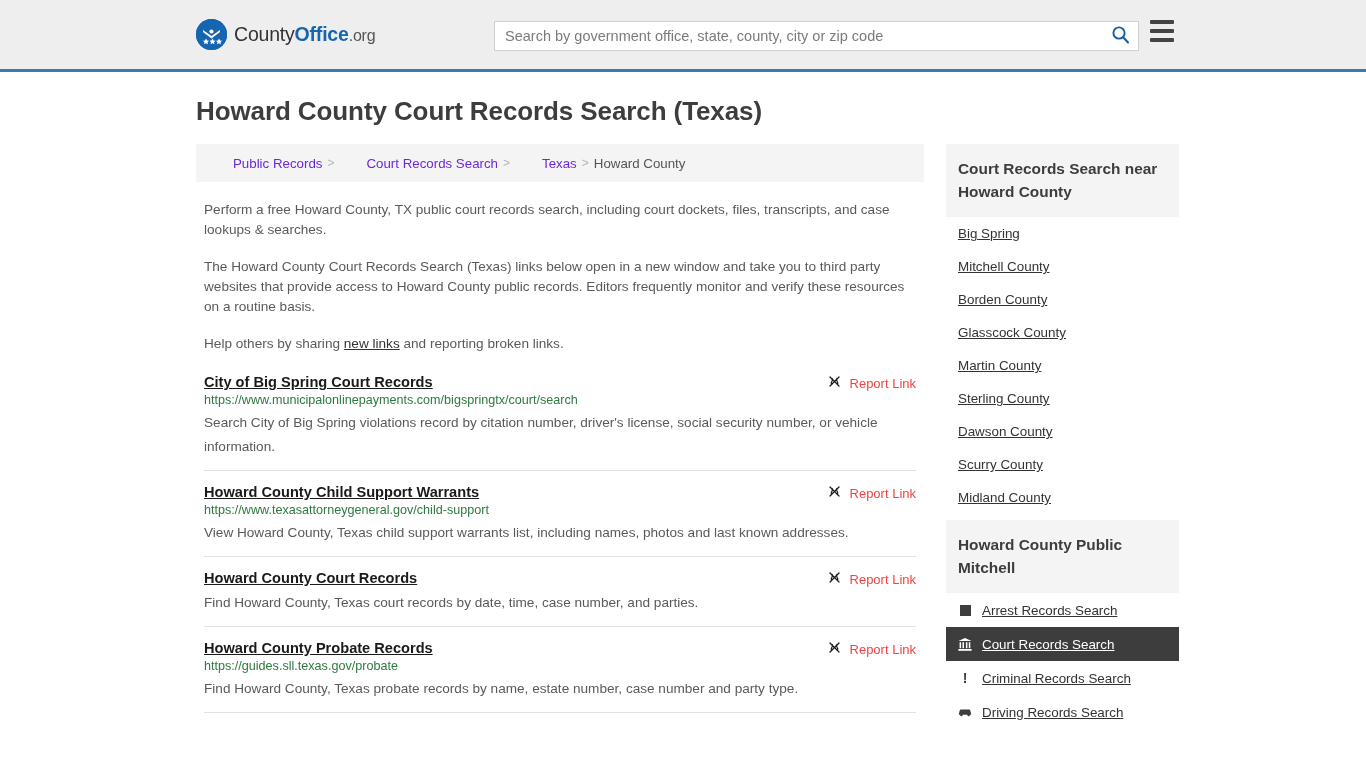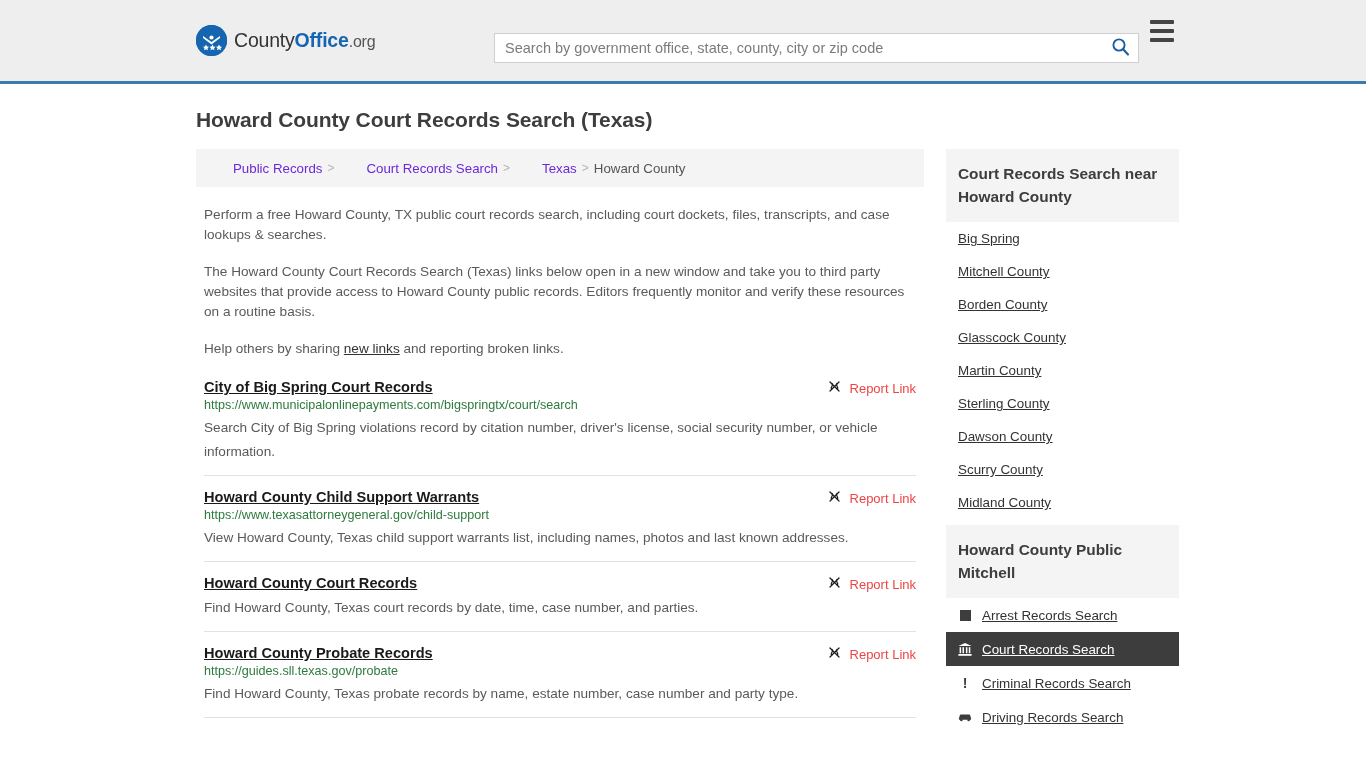--- a/index.html
+++ b/index.html
@@ -6,21 +6,21 @@
   html, body {
     margin: 0; padding: 0;
     width: 1366px; height: 768px;
     overflow: hidden;
     background: #ffffff;
     font-family: "Liberation Sans", sans-serif;
   }
 
   
   .site-header {
-    height: 84px;
+    height: 72px;
     background: #eeeeee;
     border-bottom: 3px solid #3b7aad;
     display: flex;
     align-items: center;
     position: relative;
   }
   .logo-wrap {
     position: absolute;
     left: 196px;
     display: flex;
@@ -44,21 +44,21 @@
     font-family: "Liberation Sans", sans-serif;
     white-space: nowrap;
   }
   .logo-text .bold-blue { color: #1565b0; font-weight: bold; }
   .logo-text .county { color: #333333; }
   .logo-text .dotorg { color: #555555; font-size: 16px; }
 
   .search-wrap {
     position: absolute;
     left: 494px;
-    top: 33px;
+    top: 21px;
     width: 645px;
     height: 30px;
     background: #ffffff;
     border: 1px solid #cfcfcf;
     display: flex;
     align-items: center;
   }
   .search-input {
     flex: 1;
     border: 0;
@@ -92,21 +92,21 @@
   }
 
   
   .page {
     width: 1366px;
     padding-left: 196px;
     padding-right: 0;
     position: relative;
   }
   .page-title {
-    font-size: 21px;
+    font-size: 26px;
     font-weight: bold;
     color: #3d3d3d;
     margin: 24px 0 0 0;
     letter-spacing: -0.1px;
   }
   .columns {
     display: flex;
     align-items: flex-start;
     margin-top: 17px;
     gap: 22px;

